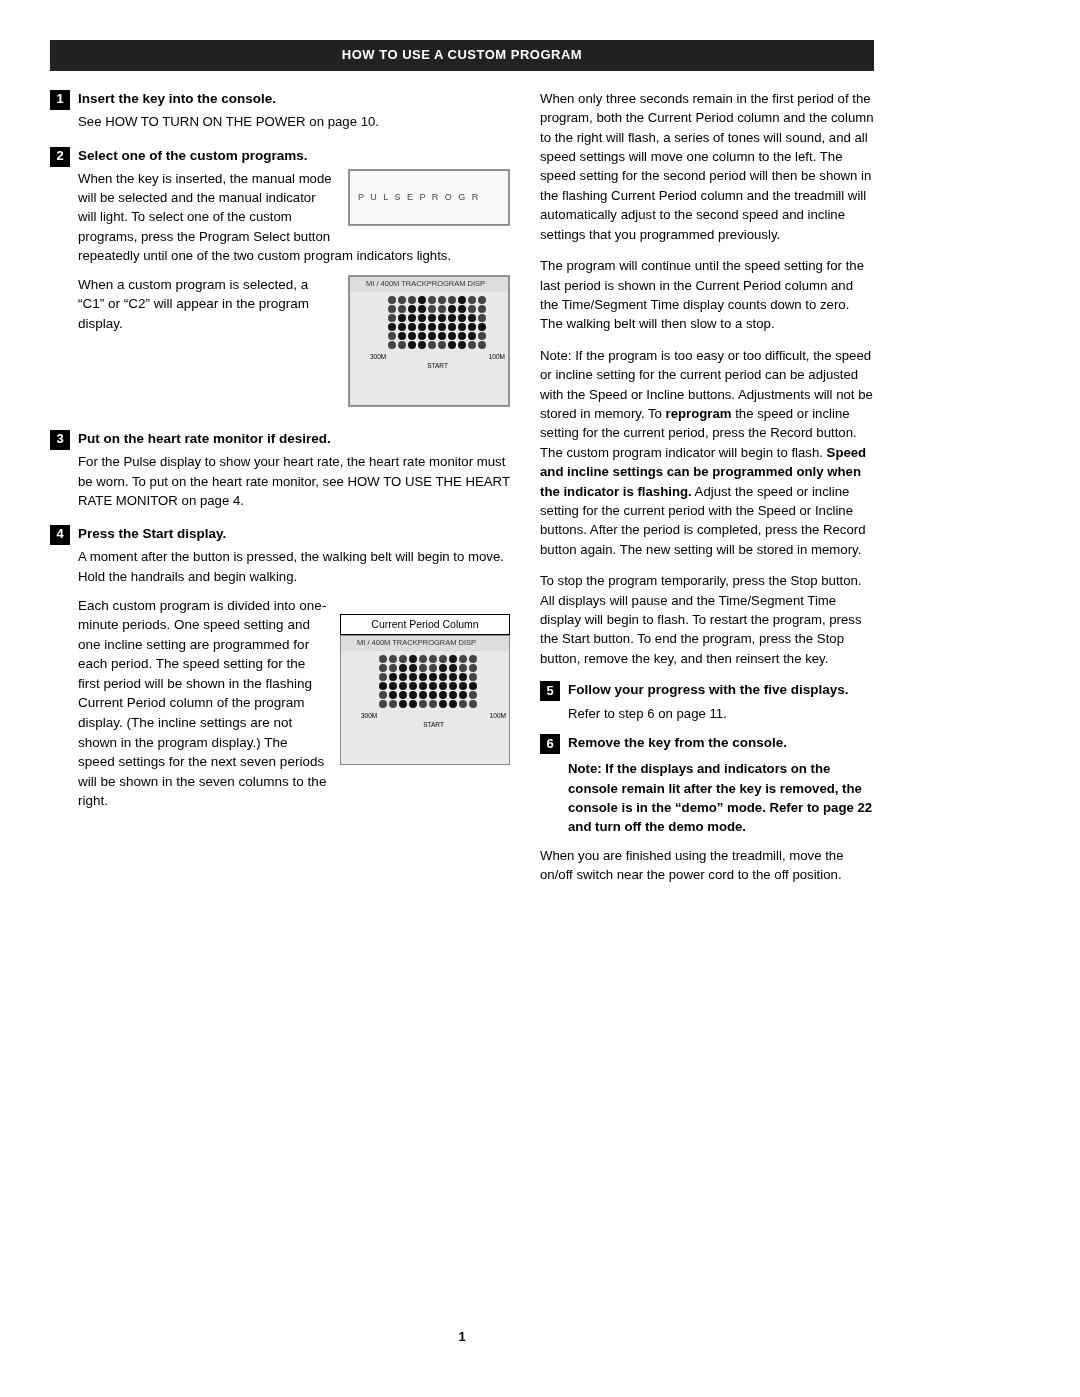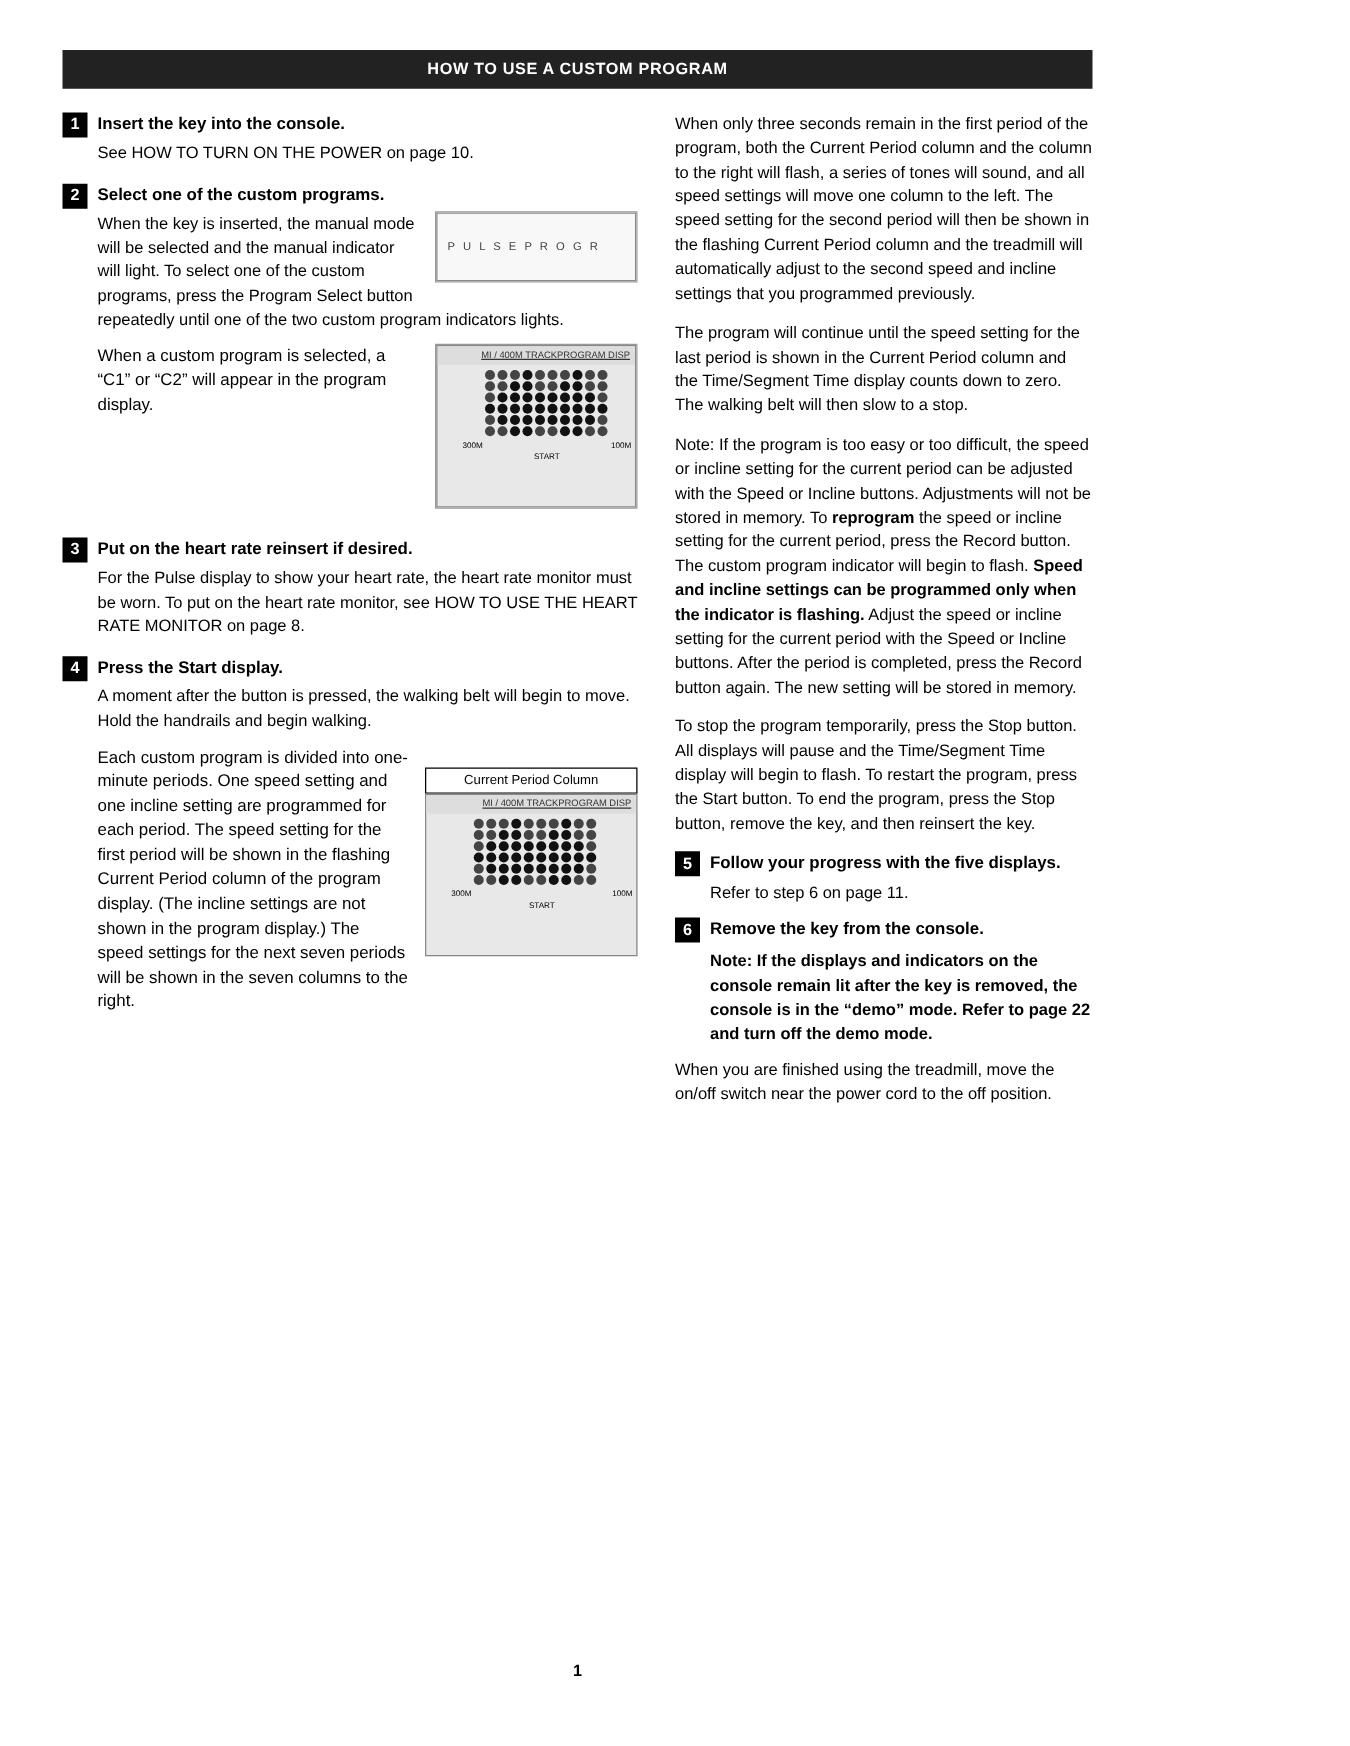--- a/index.html
+++ b/index.html
@@ -96,26 +96,25 @@
     .fig-track {
       width: 160px;
       height: 130px;
       background: #e8e8e8;
       border: 1px solid #888;
       position: relative;
       overflow: hidden;
     }
     .track-header {
       display: flex;
-      justify-content: flex-end;
-      padding: 2px 4px;
+      justify-content: flex-start;
+      padding: 2px 16px;
       font-size: 7.5px;
       color: #333;
       background: #ddd;
-      text-decoration: underline;
     }
     .current-period-figure {
       float: right;
       margin: 0 0 8px 12px;
       position: relative;
     }
     .current-period-wrap {
       position: relative;
       margin-top: 18px;
     }
@@ -286,22 +285,22 @@
               </div>
             </div>
             <span>When a custom program is selected, a “C1” or “C2” will appear in the program display.</span>
           </div>
         </div>
       </div>
 
       <div class="step">
         <div class="step-num">3</div>
         <div class="step-content">
-          <div class="step-title">Put on the heart rate reinsert if desired.</div>
-          <div class="step-body">For the Pulse display to show your heart rate, the heart rate monitor must be worn. To put on the heart rate monitor, see HOW TO USE THE HEART RATE MONITOR on page 8.</div>
+          <div class="step-title">Put on the heart rate monitor if desired.</div>
+          <div class="step-body">For the Pulse display to show your heart rate, the heart rate monitor must be worn. To put on the heart rate monitor, see HOW TO USE THE HEART RATE MONITOR on page 4.</div>
         </div>
       </div>
 
       <div class="step">
         <div class="step-num">4</div>
         <div class="step-content">
           <div class="step-title">Press the Start display.</div>
           <div class="step-body">A moment after the button is pressed, the walking belt will begin to move. Hold the handrails and begin walking.</div>
           <div style="margin-top:10px;" class="clearfix">
             

